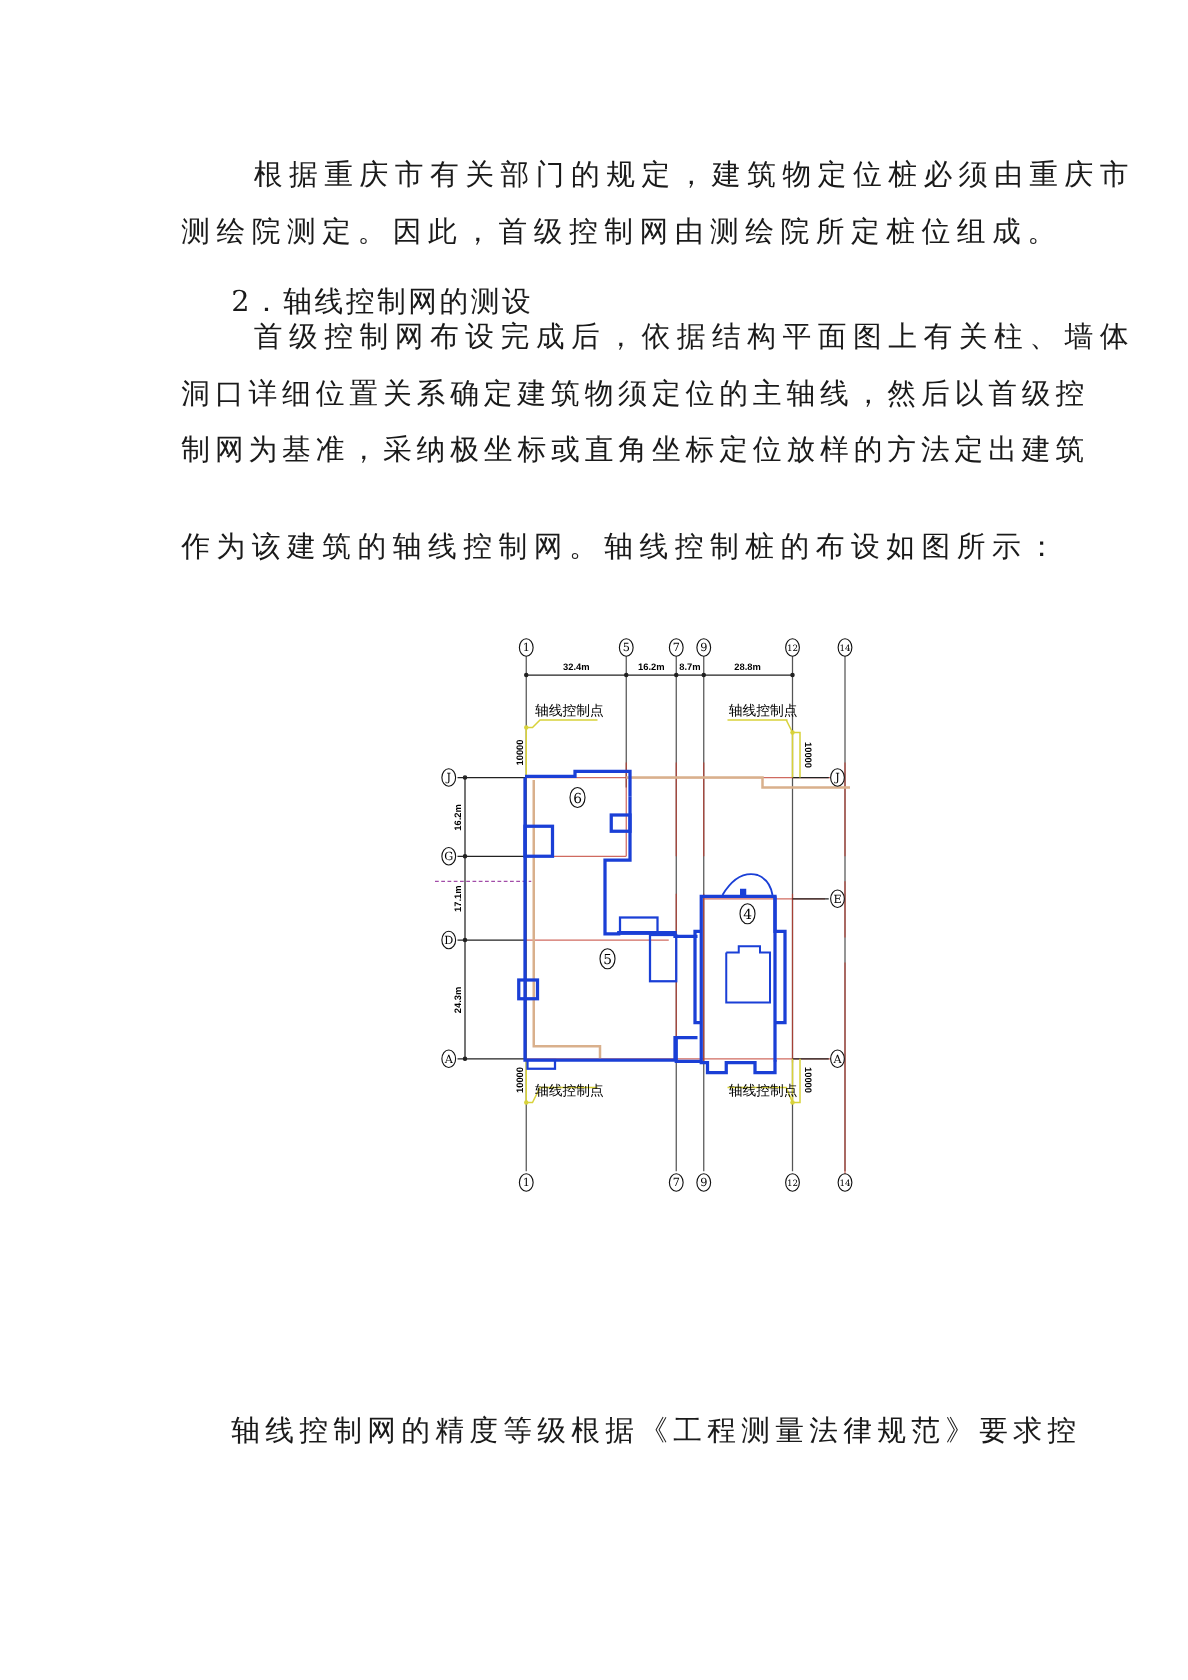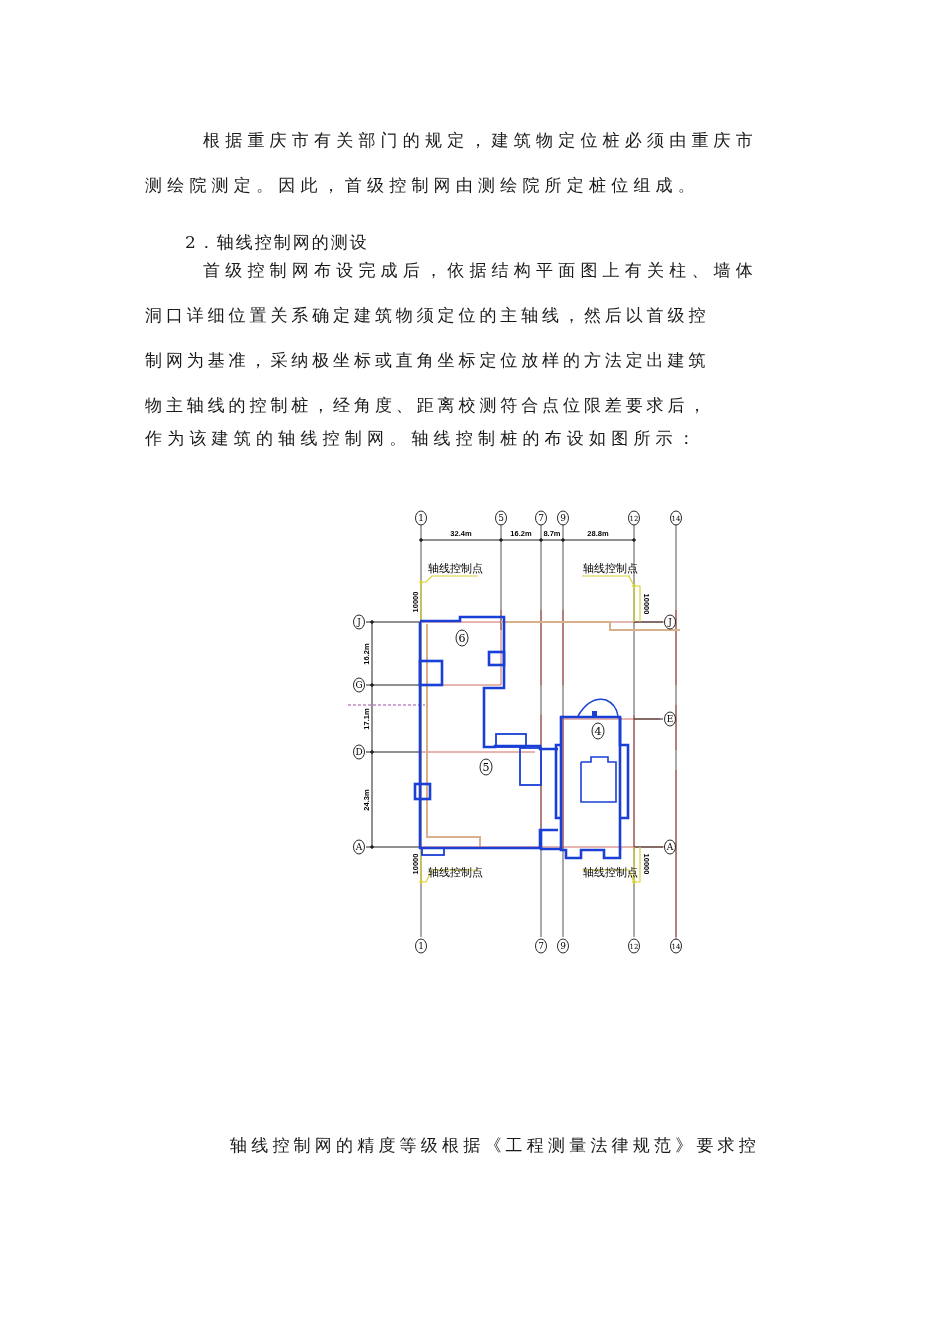--- a/index.html
+++ b/index.html
@@ -1,38 +1,37 @@
 <!DOCTYPE html>
 <html><head>
 <meta charset="utf-8">
 <style>
   html, body { margin: 0; padding: 0; background: #ffffff; }
   body { width: 950px; height: 1344px; position: relative; overflow: hidden;
          font-family: "DejaVu Serif", "Liberation Serif", serif; color: #111; }
   .page { position: absolute; left: 0; top: 0; width: 950px; height: 1344px; background: #fff; }
-  .line { position: absolute; left: 145px; width: 660px; font-size: 17px; line-height: 30px;
+  .line { position: absolute; left: 145px; width: 660px; font-size: 23px; line-height: 30px;
           letter-spacing: 5.2px; white-space: nowrap; color: #1a1a1a; }
   .figure { position: absolute; left: 340px; top: 500px; width: 360px; height: 460px; }
   .figure svg { width: 360px; height: 460px; display: block; }
   .axis-label { font-family: "DejaVu Serif", serif; font-size: 11px; }
   .dim-label { font-family: "Liberation Sans", sans-serif; font-size: 7.5px; font-weight: bold; }
   .cjk-label { font-family: "DejaVu Sans", sans-serif; font-size: 11px; }
 </style>
 </head>
 <body>
 
 <div class="page">
 
   <div class="line" style="top:125px; padding-left:58px; width:602px;">根据重庆市有关部门的规定，建筑物定位桩必须由重庆市</div>
   <div class="line" style="top:171px;font-family:Liberation Serif, serif;">测绘院测定。因此，首级控制网由测绘院所定桩位组成。</div>
   <div class="line" style="top:227px; padding-left:40px; letter-spacing:2px;">2．轴线控制网的测设</div>
   <div class="line" style="top:300px; letter-spacing:3.9px;">洞口详细位置关系确定建筑物须定位的主轴线，然后以首级控</div>
   <div class="line" style="top:255px; padding-left:58px; width:602px;">首级控制网布设完成后，依据结构平面图上有关柱、墙体</div>
   <div class="line" style="top:345px; letter-spacing:3.9px;">制网为基准，采纳极坐标或直角坐标定位放样的方法定出建筑</div>
-  <div class="line" style="top:390px; letter-spacing:3.9px;">物主轴线的控制桩，经角度、距离校测符合点位限差要求后，</div>
   <div class="line" style="top:423px;">作为该建筑的轴线控制网。轴线控制桩的布设如图所示：</div>
 
   <div class="figure">
     <svg viewBox="0 0 360 460" xmlns="http://www.w3.org/2000/svg">
 
       <g stroke="#555" stroke-width="1">
         <line x1="81" y1="18" x2="81" y2="437"></line>
         <line x1="161" y1="18" x2="161" y2="130"></line>
         <line x1="201" y1="18" x2="201" y2="437"></line>
         <line x1="223" y1="18" x2="223" y2="437"></line>

